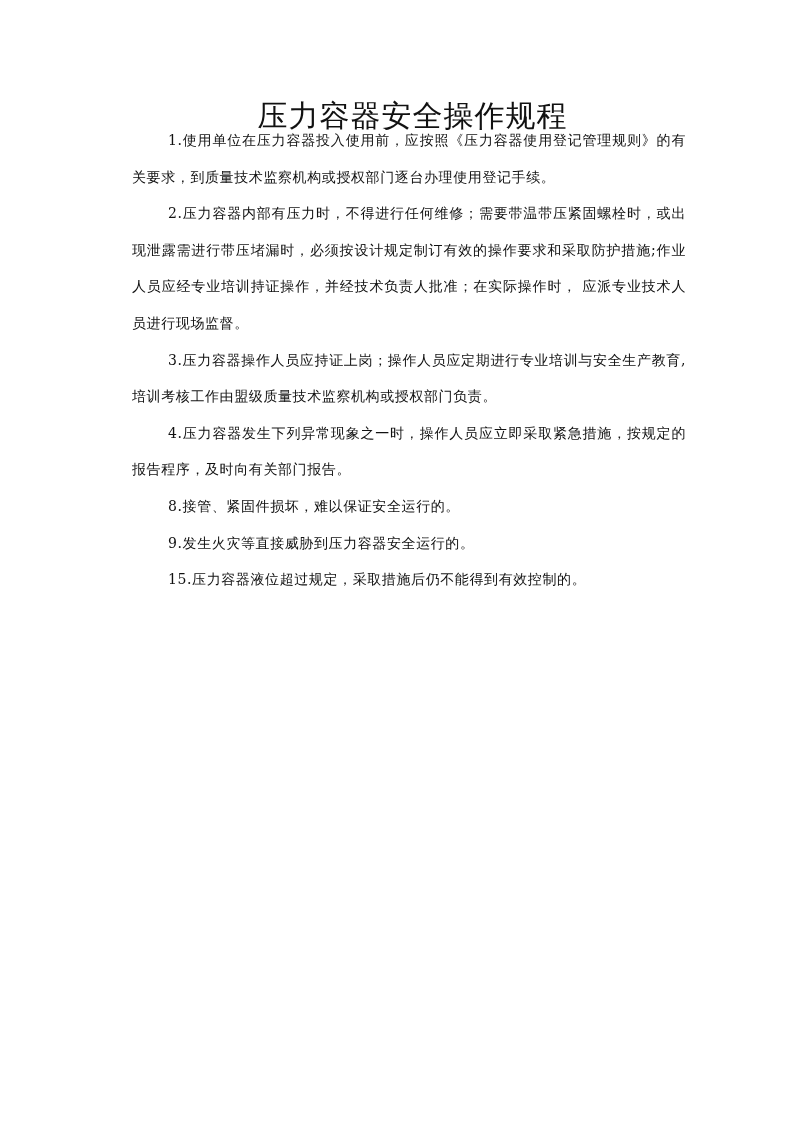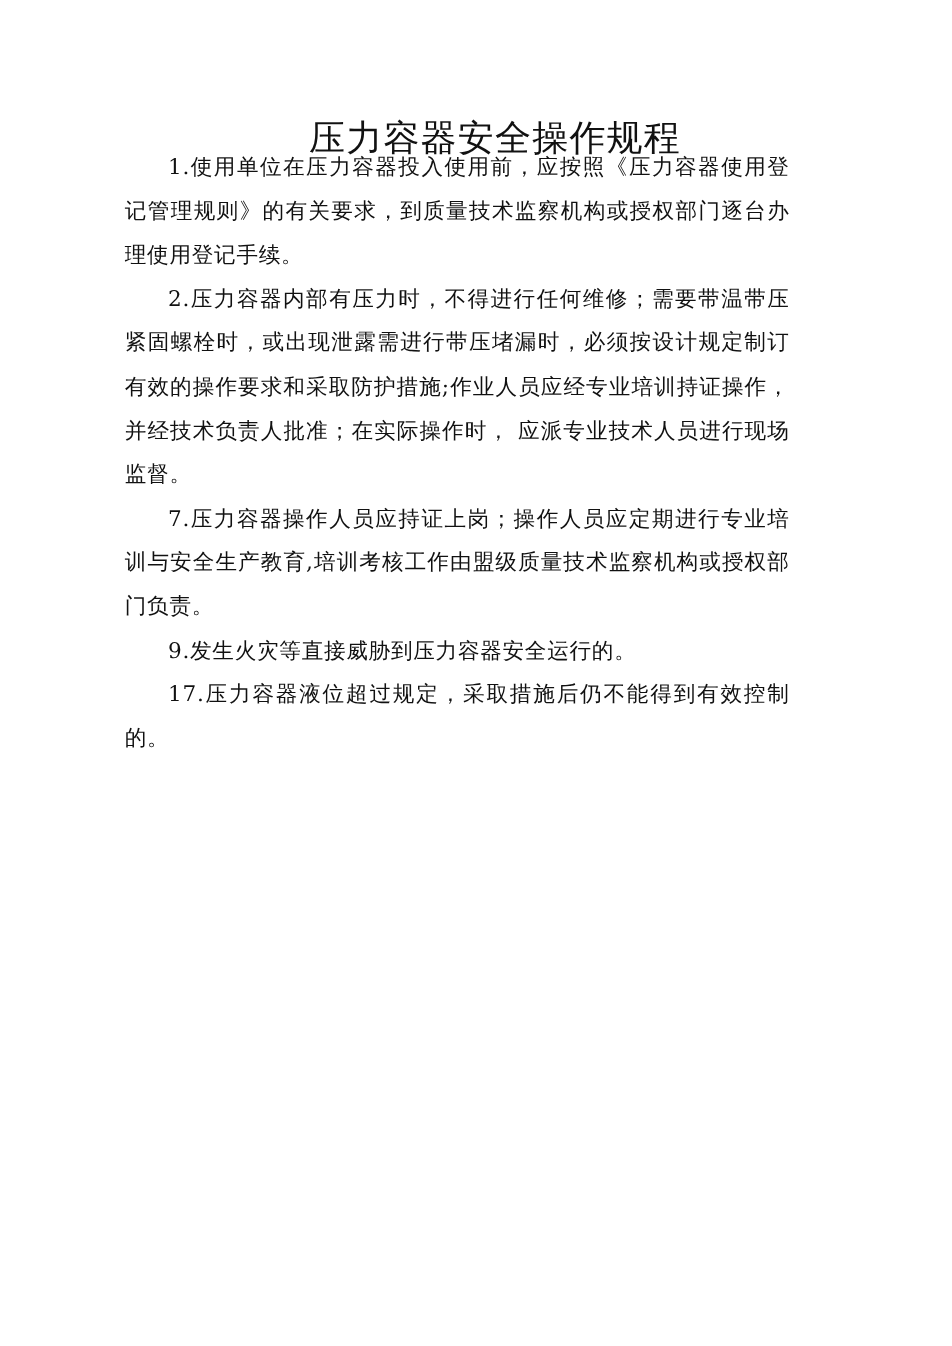--- a/index.html
+++ b/index.html
@@ -11,31 +11,33 @@
   }
   .title {
     position: absolute; left: 0; top: 74px; width: 793px;
     text-align: center; font-size: 30px; line-height: 44px;
     letter-spacing: 1px; color: #111;
     font-family: "DejaVu Sans", "Liberation Sans", sans-serif;
     font-weight: normal;
     padding-left: 16px;
   }
   .body {
-    position: absolute; left: 104px; top: 122px; width: 554px;
-    font-size: 18px; line-height: 36.6px; letter-spacing: 0.6px;
+    position: absolute; left: 132px; top: 122px; width: 554px;
+    font-size: 14px; line-height: 36.6px; letter-spacing: 0.6px;
     text-align: justify; text-justify: inter-character;
   }
   .para { margin: 0; text-indent: 36px; }
 </style>
 </head>
 <body>
 
 <div class="page">
   <h1 class="title">压力容器安全操作规程</h1>
   <div class="body">
     <p class="para">1.使用单位在压力容器投入使用前，应按照《压力容器使用登记管理规则》的有关要求，到质量技术监察机构或授权部门逐台办理使用登记手续。</p>
     <p class="para">2.压力容器内部有压力时，不得进行任何维修；需要带温带压紧固螺栓时，或出现泄露需进行带压堵漏时，必须按设计规定制订有效的操作要求和采取防护措施;作业人员应经专业培训持证操作，并经技术负责人批准；在实际操作时， 应派专业技术人员进行现场监督。</p>
-    <p class="para">7.压力容器操作人员应持证上岗；操作人员应定期进行专业培训与安全生产教育,培训考核工作由盟级质量技术监察机构或授权部门负责。</p>
+    <p class="para">3.压力容器操作人员应持证上岗；操作人员应定期进行专业培训与安全生产教育,培训考核工作由盟级质量技术监察机构或授权部门负责。</p>
+    <p class="para">4.压力容器发生下列异常现象之一时，操作人员应立即采取紧急措施，按规定的报告程序，及时向有关部门报告。</p>
+    <p class="para">8.接管、紧固件损坏，难以保证安全运行的。</p>
     <p class="para">9.发生火灾等直接威胁到压力容器安全运行的。</p>
-    <p class="para">17.压力容器液位超过规定，采取措施后仍不能得到有效控制的。</p>
+    <p class="para">15.压力容器液位超过规定，采取措施后仍不能得到有效控制的。</p>
   </div>
 </div>
 
 </body></html>

